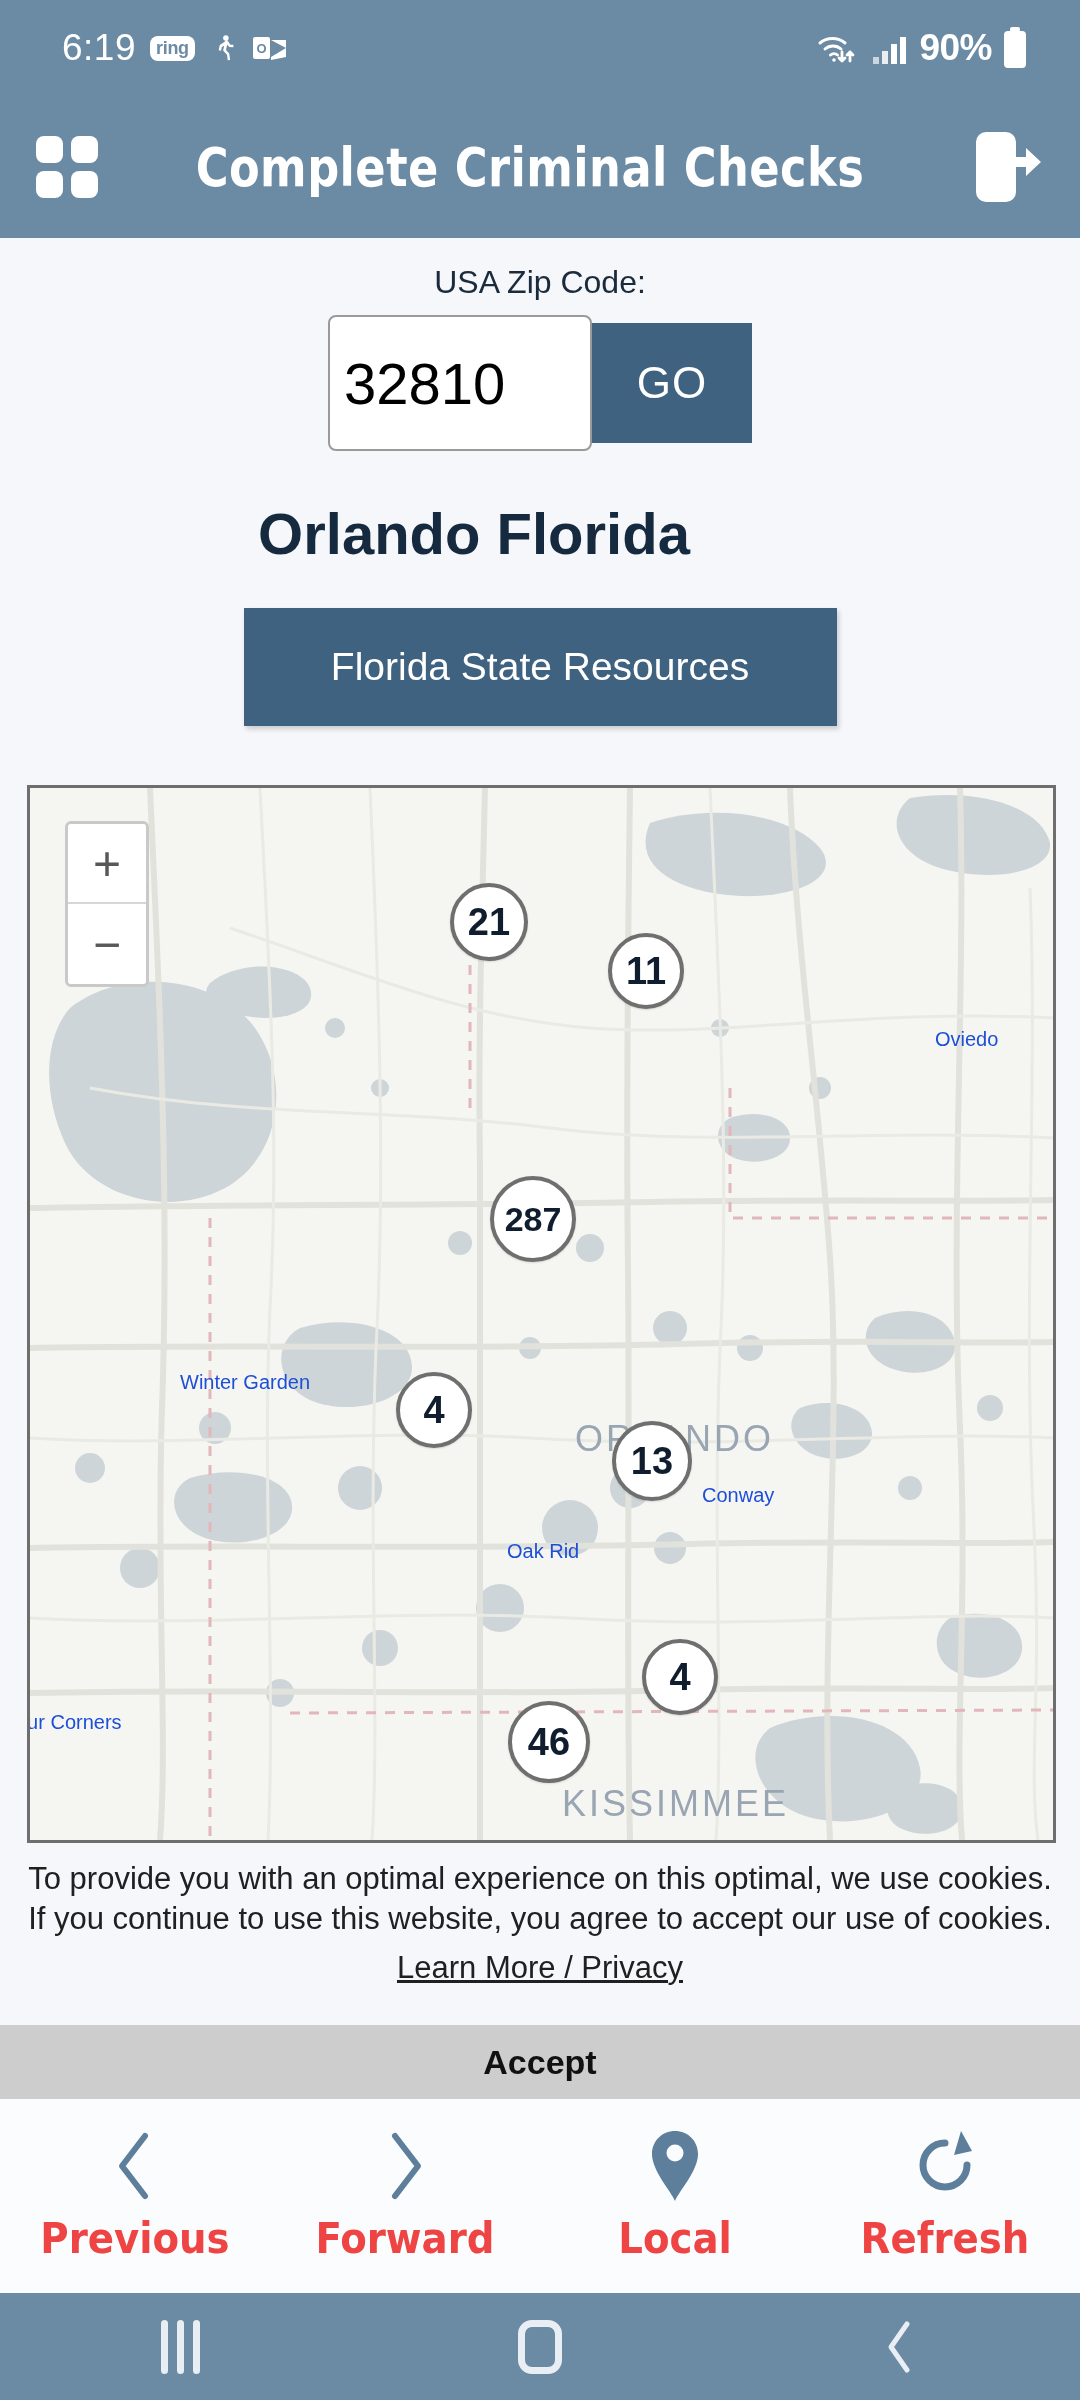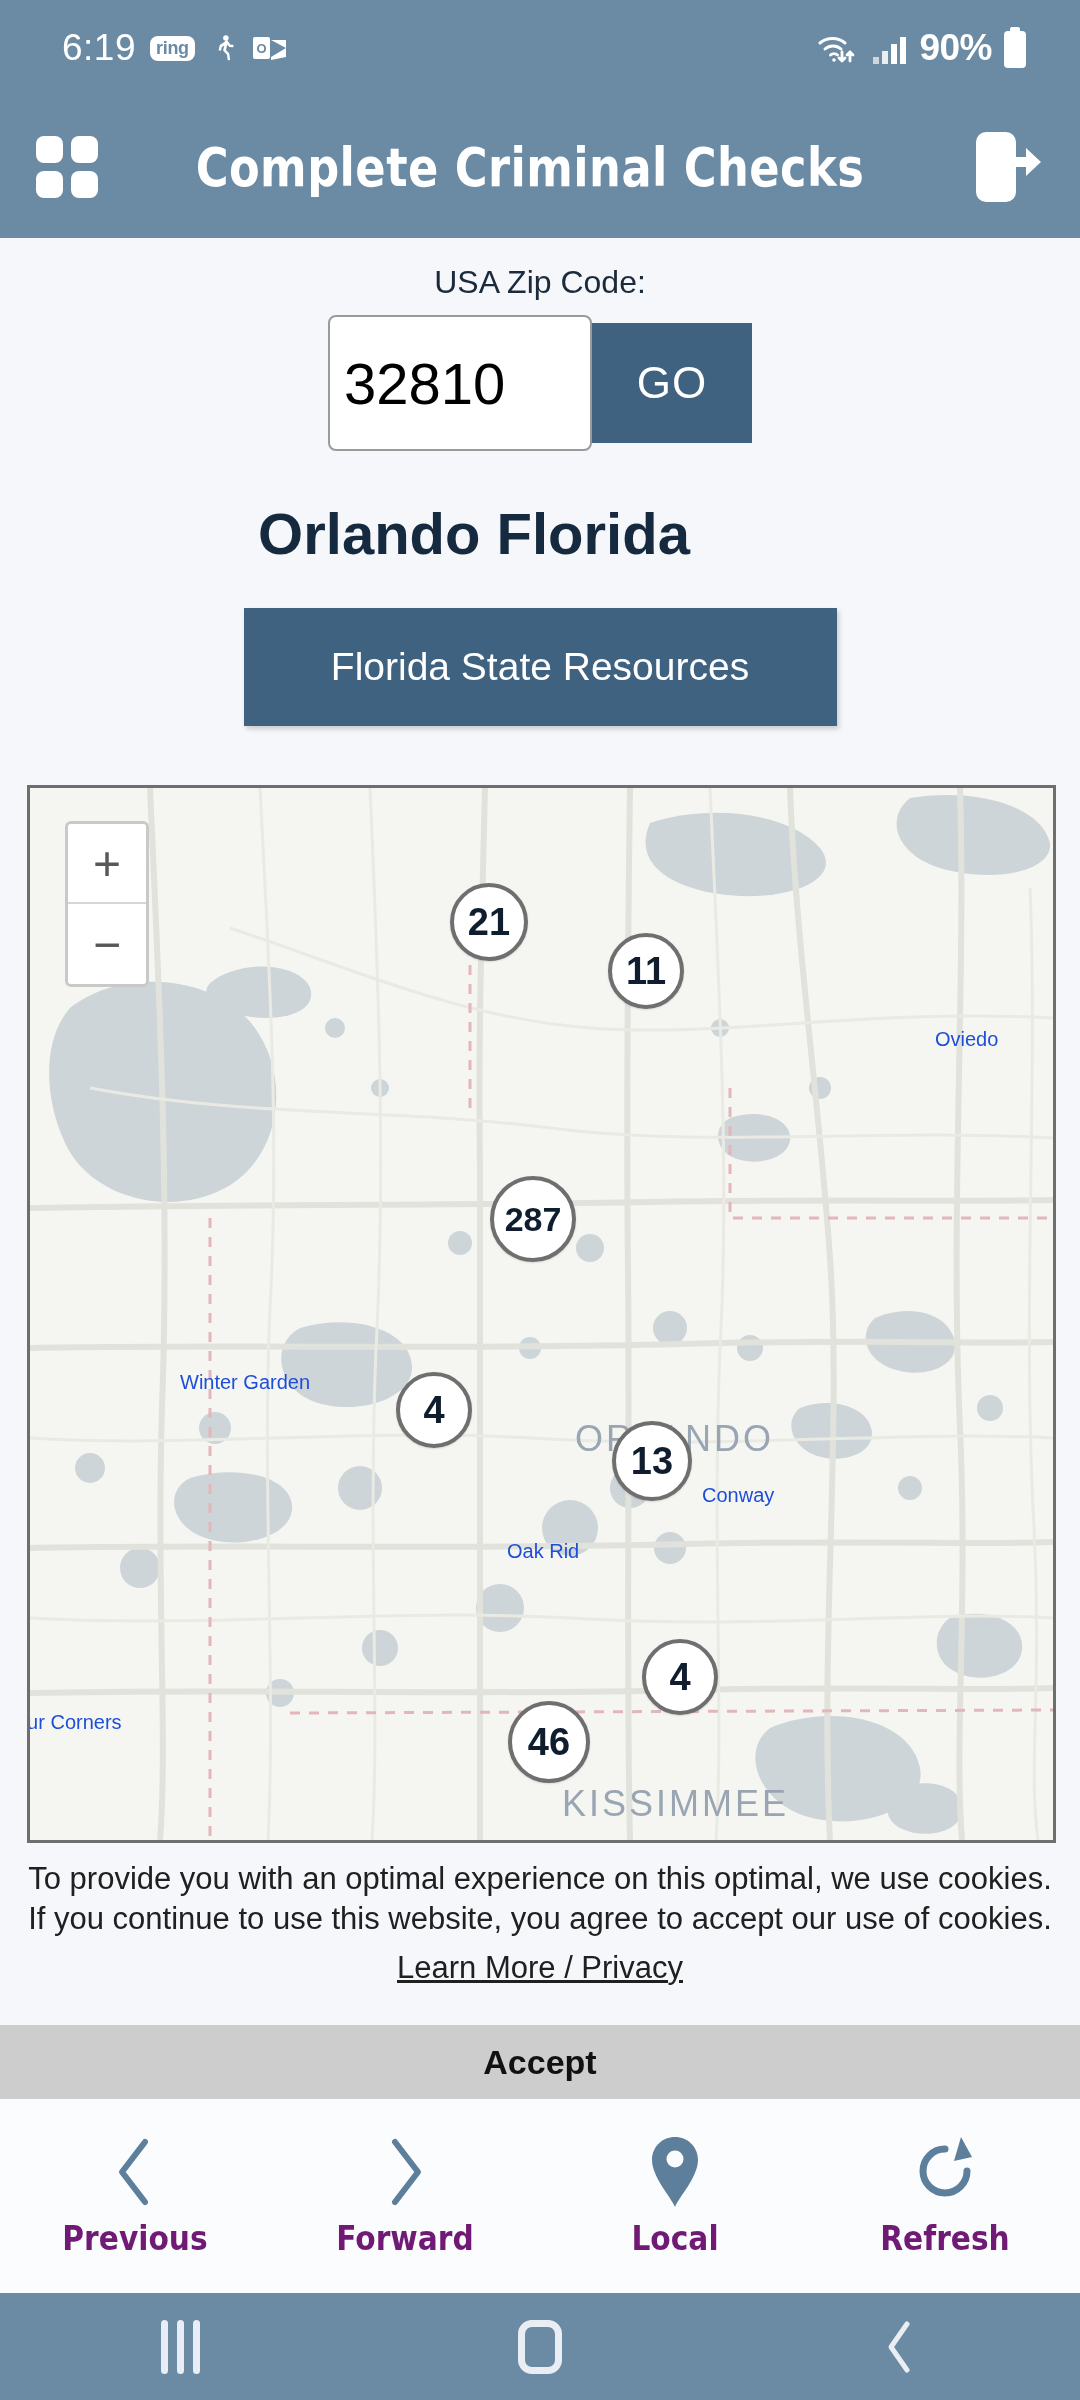--- a/index.html
+++ b/index.html
@@ -287,22 +287,22 @@
     flex: 1;
     display: flex;
     flex-direction: column;
     align-items: center;
     justify-content: center;
     gap: 10px;
     cursor: pointer;
   }
   .nav-icon { height: 74px; display: flex; align-items: center; justify-content: center; }
   .nav-label {
-    color: #701a75;
-    font-size: 33px;
+    color: #ef4444;
+    font-size: 43px;
     font-weight: bold;
     font-family: "DejaVu Sans Condensed", "Liberation Sans Narrow", "Liberation Sans", sans-serif;
   }
 
   
   .system-nav {
     position: absolute;
     top: 2293px; left: 0;
     width: 1080px;
     height: 107px;

